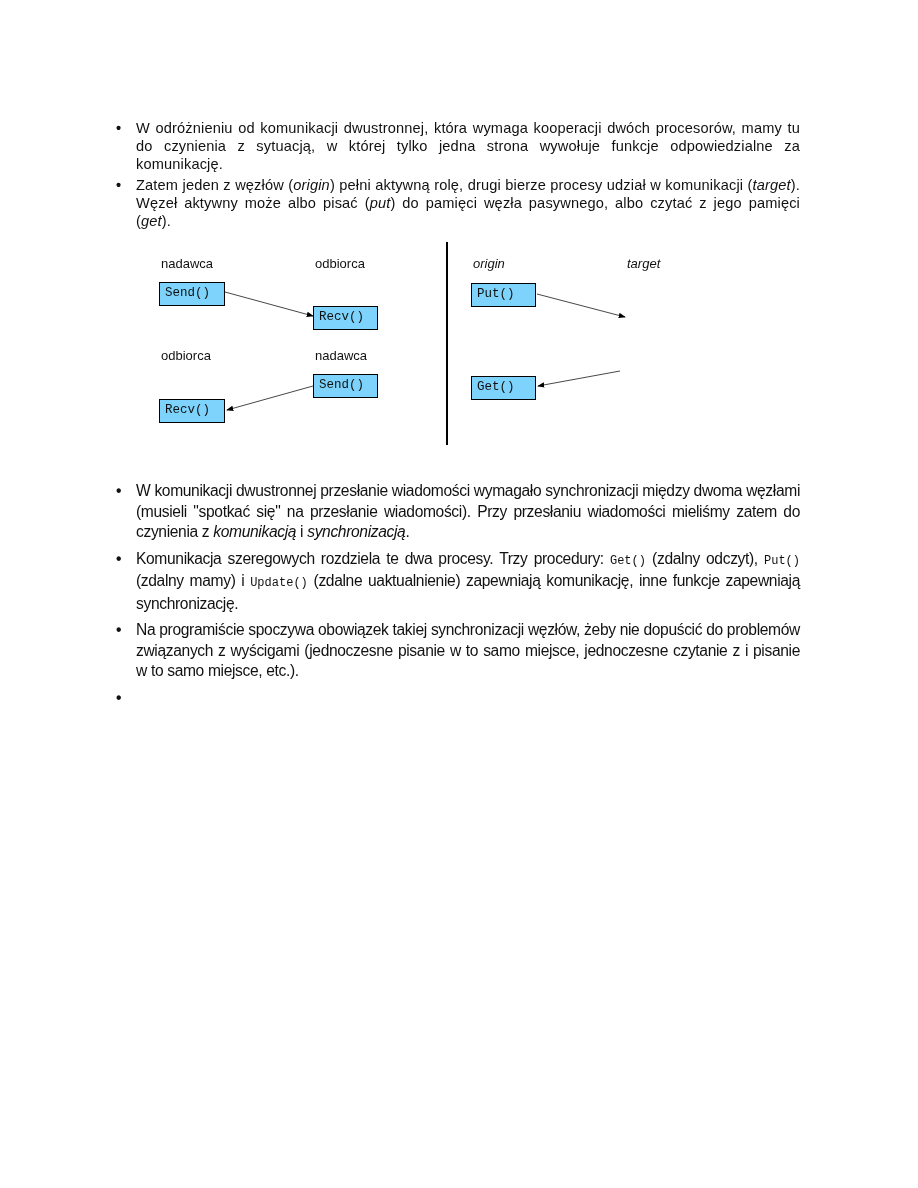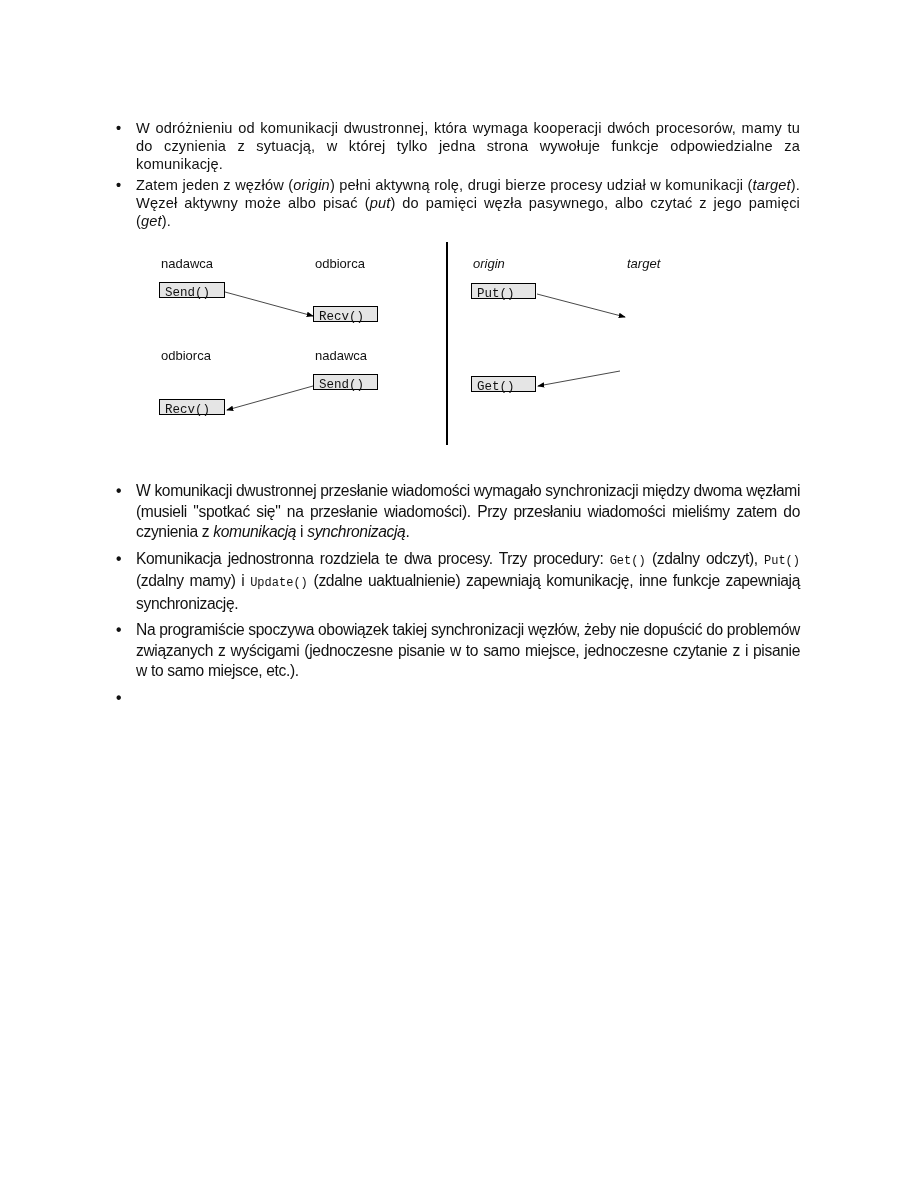--- a/index.html
+++ b/index.html
@@ -17,21 +17,21 @@
     .block2 li { margin-bottom: 6px; }
 
     .mono { font-family: "Liberation Mono", monospace; font-size: 12px; letter-spacing: 0; }
     em { font-style: italic; }
 
     .question { position: absolute; left: 120px; top: 742px; font-family: "Liberation Serif", serif; font-size: 18.6px; letter-spacing: -0.2px; white-space: nowrap; }
 
     .diagram { position: absolute; left: 140px; top: 242px; width: 560px; height: 205px; }
     .d-label { position: absolute; font-family: "Liberation Sans", sans-serif; font-size: 13px; white-space: nowrap; text-align: right; }
     .d-label.it { font-style: italic; }
-    .d-box { position: absolute; height: 16px; border: 1px solid #000; background: #e5e5e5; font-family: "Liberation Mono", monospace; font-size: 12.5px; line-height: 20px; padding: 0 5px; box-sizing: border-box; white-space: nowrap; }
+    .d-box { position: absolute; height: 24px; border: 1px solid #000; background: #7dd3fc; font-family: "Liberation Mono", monospace; font-size: 12.5px; line-height: 20px; padding: 0 5px; box-sizing: border-box; white-space: nowrap; }
     .divider { position: absolute; left: 306px; top: 0; width: 1.5px; height: 203px; background: #000; }
     svg.arrows { position: absolute; left: 0; top: 0; }
   </style>
 </head>
 <body>
 
 <div class="page">
 
   <ul class="bullets block1">
     <li>
@@ -75,21 +75,21 @@
     <div class="d-box" style="left:331px; top:134px; width:65px;">Get()</div>
   </div>
 
   <ul class="bullets block2">
     <li>
       <span class="dot">•</span>
       <span>W komunikacji dwustronnej przesłanie wiadomości wymagało synchronizacji między dwoma węzłami (musieli "spotkać się" na przesłanie wiadomości). Przy przesłaniu wiadomości mieliśmy zatem do czynienia z </span><em>komunikacją</em><span> i </span><em>synchronizacją</em><span>.</span>
     </li>
     <li>
       <span class="dot">•</span>
-      <span>Komunikacja jednostronna rozdziela te dwa procesy. Trzy procedury: </span><span class="mono">Get()</span><span> (zdalny odczyt), </span><span class="mono">Put()</span><span> (zdalny mamy) i </span><span class="mono">Update()</span><span> (zdalne uaktualnienie) zapewniają komunikację, inne funkcje zapewniają synchronizację.</span>
+      <span>Komunikacja szeregowych rozdziela te dwa procesy. Trzy procedury: </span><span class="mono">Get()</span><span> (zdalny odczyt), </span><span class="mono">Put()</span><span> (zdalny mamy) i </span><span class="mono">Update()</span><span> (zdalne uaktualnienie) zapewniają komunikację, inne funkcje zapewniają synchronizację.</span>
     </li>
     <li>
       <span class="dot">•</span>
       <span>Na programiście spoczywa obowiązek takiej synchronizacji węzłów, żeby nie dopuścić do problemów związanych z wyścigami (jednoczesne pisanie w to samo miejsce, jednoczesne czytanie z i pisanie w to samo miejsce, etc.).</span>
     </li>
     <li>
       <span class="dot">•</span>
     </li>
   </ul>
 

